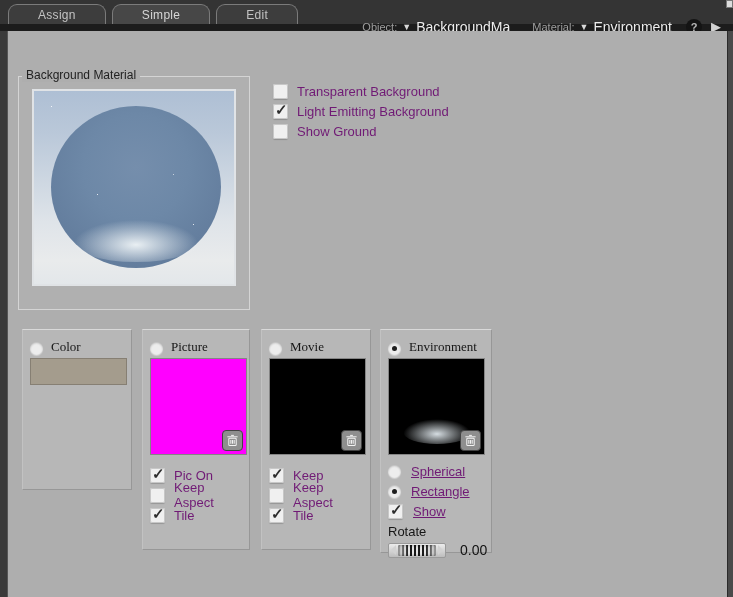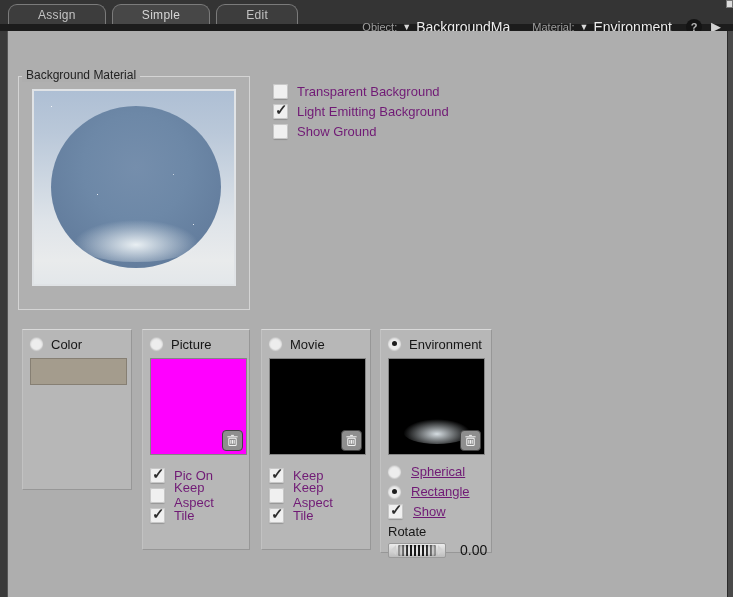--- a/index.html
+++ b/index.html
@@ -63,21 +63,21 @@
            border-radius:50%; background:#1e1e1e; }
 
   
   .card { position:absolute; background:#b7b7b7; border:1px solid #979797;
           border-top-color:#d9d9d9; border-left-color:#c2c2c2; padding:6px; }
   .card-color { left:14px; top:298px; width:110px; height:161px; }
   .card-picture { left:134px; top:298px; width:108px; height:221px; }
   .card-movie { left:253px; top:298px; width:110px; height:221px; }
   .card-env { left:372px; top:298px; width:112px; height:224px; }
 
-  .card-head { display:flex; align-items:flex-start; height:18px; margin:1px 0 3px 1px; }
+  .card-head { display:flex; align-items:flex-end; height:18px; margin:1px 0 3px 1px;font-family:Liberation Serif, serif; }
   .card-head .label { font-size:13px; color:#161616; margin-left:8px; }
 
   .color-swatch { width:97px; height:27px; margin:2px 0 0 1px; border:1px solid rgba(0,0,0,.18); }
   .media-swatch { position:relative; width:97px; height:97px; margin-left:1px; border:1px solid #858585; }
 
   .trash-btn { position:absolute; right:3px; bottom:3px; width:21px; height:21px;
                background:#8e8e8e; border:1px solid #424242; border-radius:4px;
                display:flex; align-items:center; justify-content:center; }
 
   .card-opts { margin-top:10px; margin-left:1px; }

